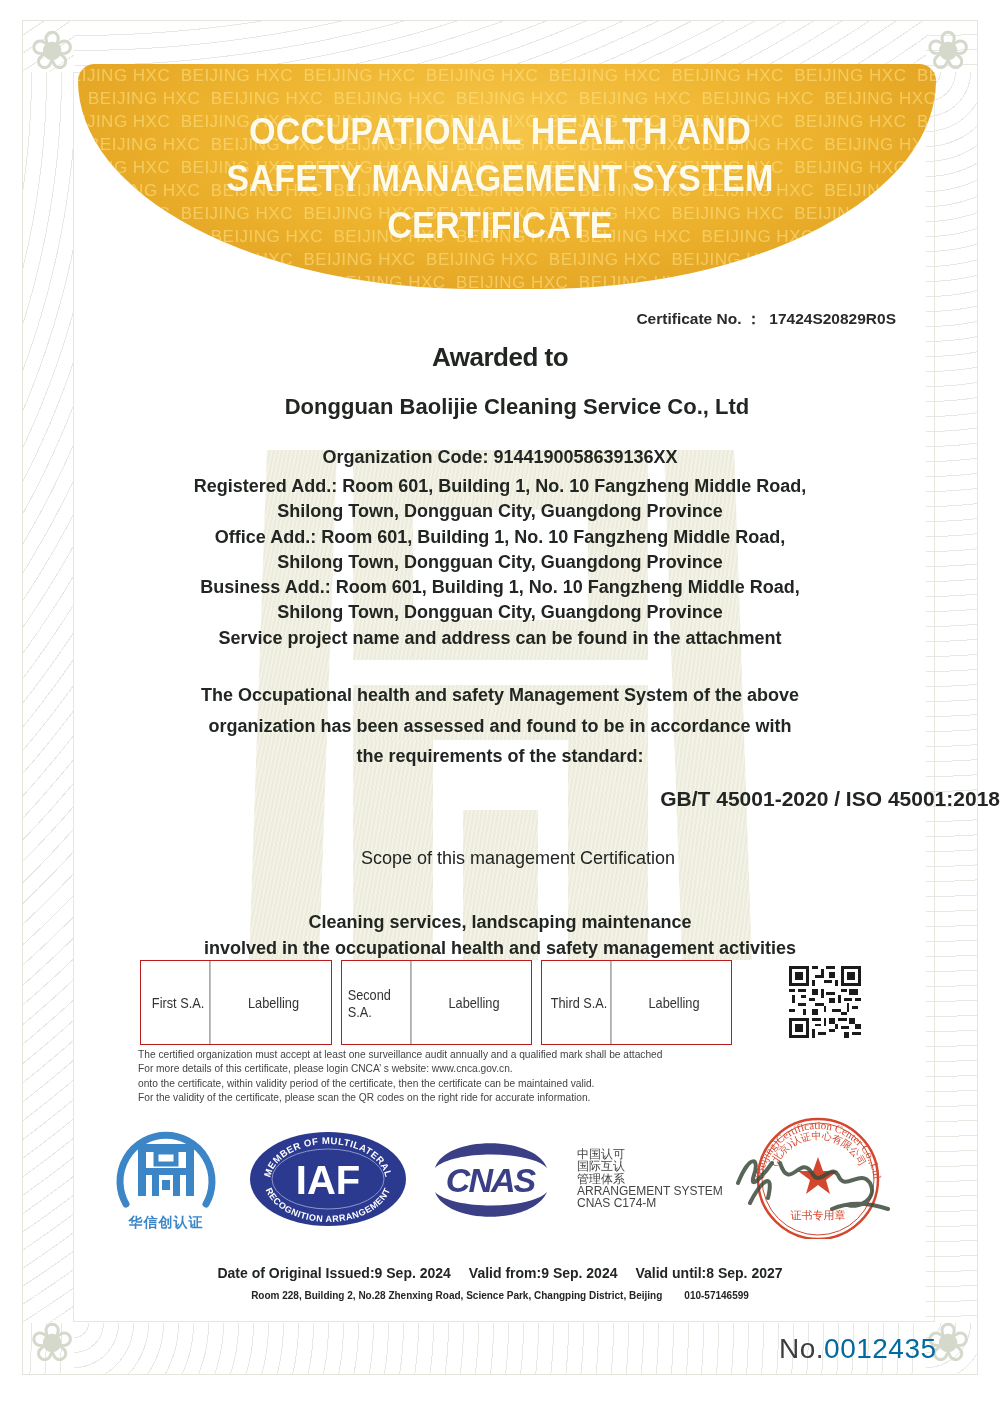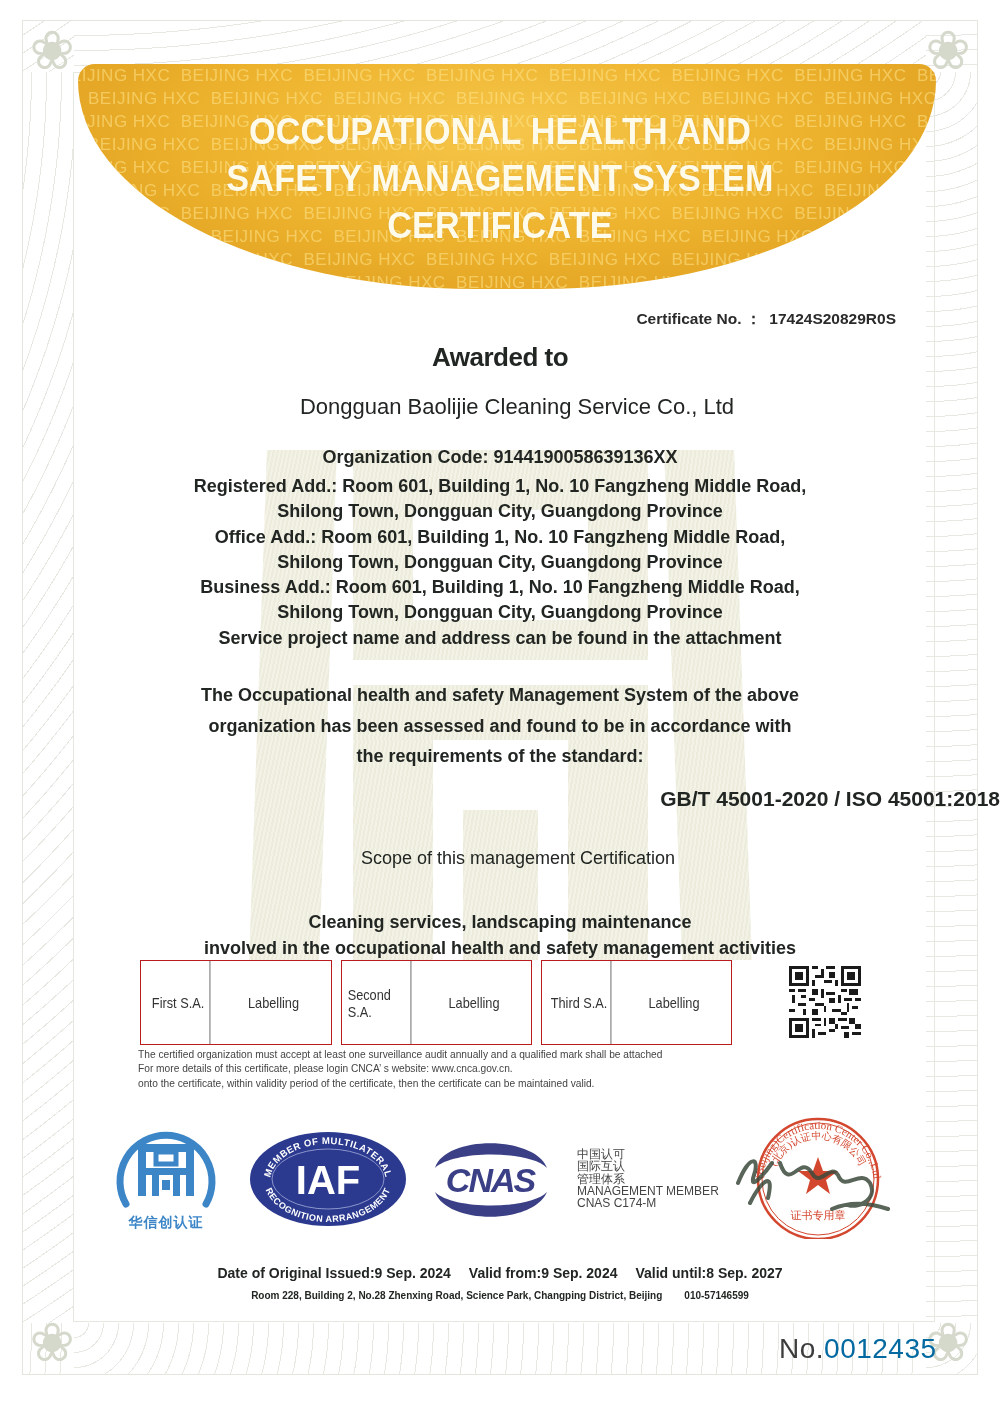--- a/index.html
+++ b/index.html
@@ -34,21 +34,21 @@
   .gold-pattern div:nth-child(even) { margin-left: 10px; }
   .title { position: absolute; left: 0; right: 0; top: 108px; text-align: center; color: #fffbea;
     font-family: "Liberation Sans", sans-serif; font-weight: bold; font-size: 36px; line-height: 47px;
     transform: scaleX(0.95); letter-spacing: 0.2px; text-shadow: 0 0 1px rgba(160,100,0,0.4); }
 
   .cert-no { position: absolute; right: 104px; top: 309px; font-size: 15.5px; font-weight: bold; color: #2a2a2a; }
   .cert-no span + span { margin-left: 8px; }
 
   .center { position: absolute; left: 0; right: 0; text-align: center; }
   .awarded { top: 342px; font-size: 26px; font-weight: bold; letter-spacing: -0.5px; }
-  .company { top: 394px; font-size: 22px; font-weight: normal; margin-left: 34px; }
+  .company { top: 394px; font-size: 22px; font-weight: bold; margin-left: 34px; }
   .org-code { top: 447px; font-size: 18px; font-weight: bold; }
   .addr { top: 474px; font-size: 18px; font-weight: bold; line-height: 25.3px; }
   .statement { top: 680px; font-size: 18px; font-weight: bold; line-height: 30.5px; }
   .standard { top: 787px; font-size: 21px; font-weight: bold; text-align: right; }
   .scope-title { top: 848px; font-size: 18px; font-weight: normal; padding-left: 36px; }
   .scope { top: 909px; font-size: 18px; font-weight: bold; line-height: 26px; }
 
   
   .sa-box { position: absolute; top: 960px; height: 83px; border: 1px solid #b91c1c; display: flex; background: #fff; }
   .sa-cell { height: 100%; display: flex; align-items: center; justify-content: center;
@@ -164,20 +164,21 @@
 </div>
 <div class="sa-box" style="left:541px;width:189px;">
   <div class="sa-cell first">Third S.A.</div>
   <div class="sa-cell second">Labelling</div>
 </div>
 
 <div class="notes">
   <div>The certified organization must accept at least one surveillance audit annually and a qualified mark shall be attached</div>
   <div>For more details of this certificate, please login CNCA’ s website: www.cnca.gov.cn.</div>
   <div>onto the certificate, within validity period of the certificate, then the certificate can be maintained valid.</div>
+  <div>For the validity of the certificate, please scan the QR codes on the right ride for accurate information.</div>
 </div>
 
 <svg class="qr" viewBox="0 0 25 25" shape-rendering="crispEdges">
   <rect width="25" height="25" fill="#fff"></rect>
   <g fill="#1a1a1a">
     <rect x="0" y="0" width="7" height="7"></rect>
       <rect x="1" y="1" width="5" height="5" fill="#fff"></rect>
       <rect x="2" y="2" width="3" height="3"></rect>
     <rect x="18" y="0" width="7" height="7"></rect>
       <rect x="19" y="1" width="5" height="5" fill="#fff"></rect>
@@ -264,21 +265,21 @@
 <svg class="logo cnas-logo" viewBox="0 0 130 98">
   <path d="M10 38 C20 5, 110 5, 122 38 C105 20, 28 20, 10 38 Z" fill="#3b3f86"></path>
   <path d="M10 62 C22 95, 108 95, 122 62 C105 80, 28 80, 10 62 Z" fill="#3b3f86"></path>
   <text x="65" y="62" text-anchor="middle" font-family="Liberation Sans, sans-serif" font-size="34" font-weight="bold" font-style="italic" fill="#3b3f86" letter-spacing="-2">CNAS</text>
 </svg>
 
 <div class="cnas-text">
   <div>中国认可</div>
   <div>国际互认</div>
   <div>管理体系</div>
-  <div>MANAGEMENT MEMBER</div>
+  <div>ARRANGEMENT SYSTEM</div>
   <div>CNAS C174-M</div>
 </div>
 
 <svg class="logo seal" viewBox="0 0 170 126">
   <defs>
     <path id="sealOuter" d="M42 72 A56 56 0 0 1 154 72"></path>
     <path id="sealInner" d="M52 72 A46 46 0 0 1 144 72"></path>
   </defs>
   <circle cx="98" cy="66" r="60" fill="none" stroke="#d4472f" stroke-width="2.5"></circle>
   <circle cx="98" cy="66" r="56" fill="none" stroke="#d4472f" stroke-width="1"></circle>

